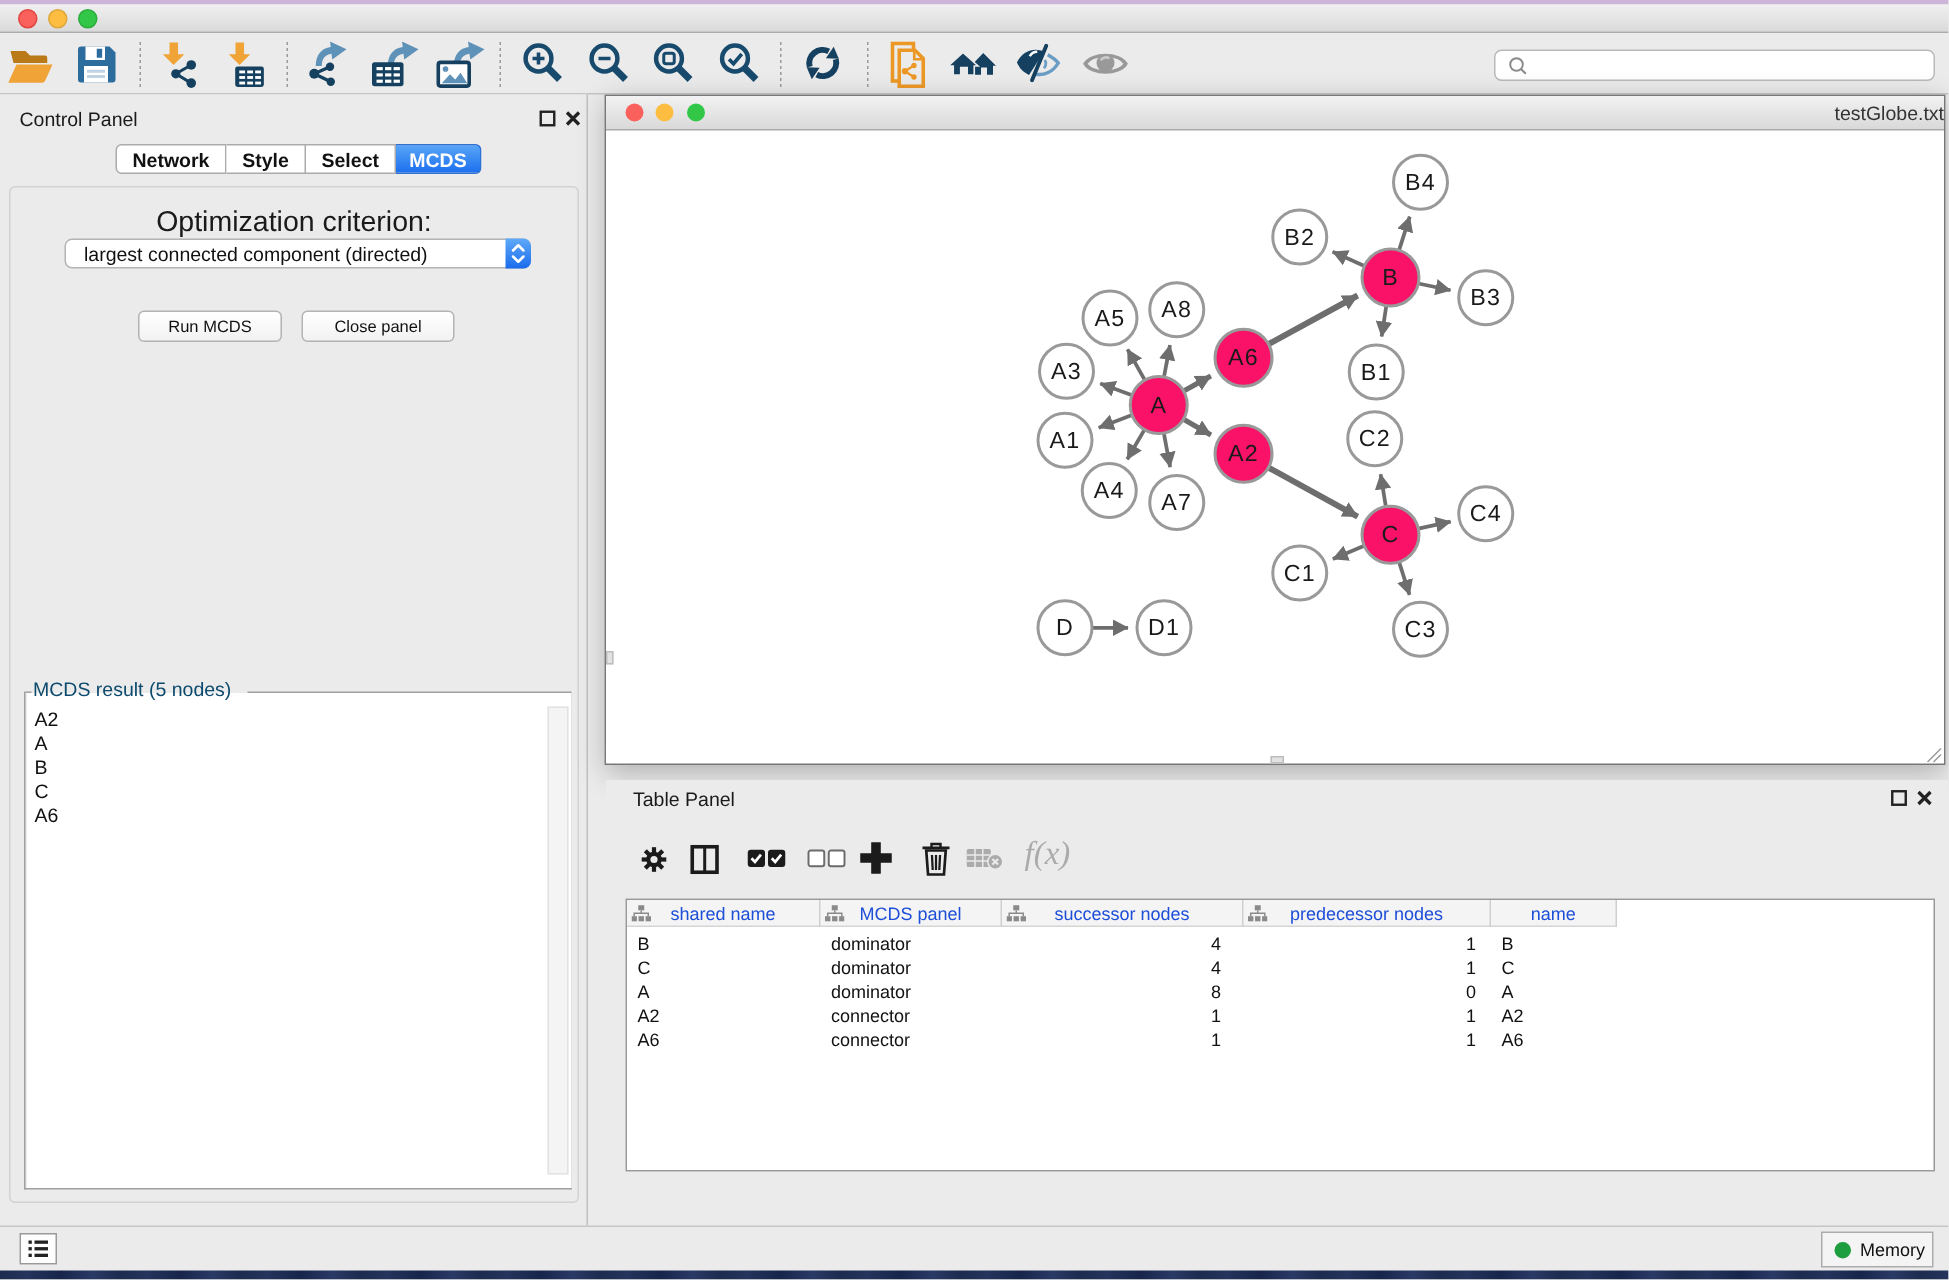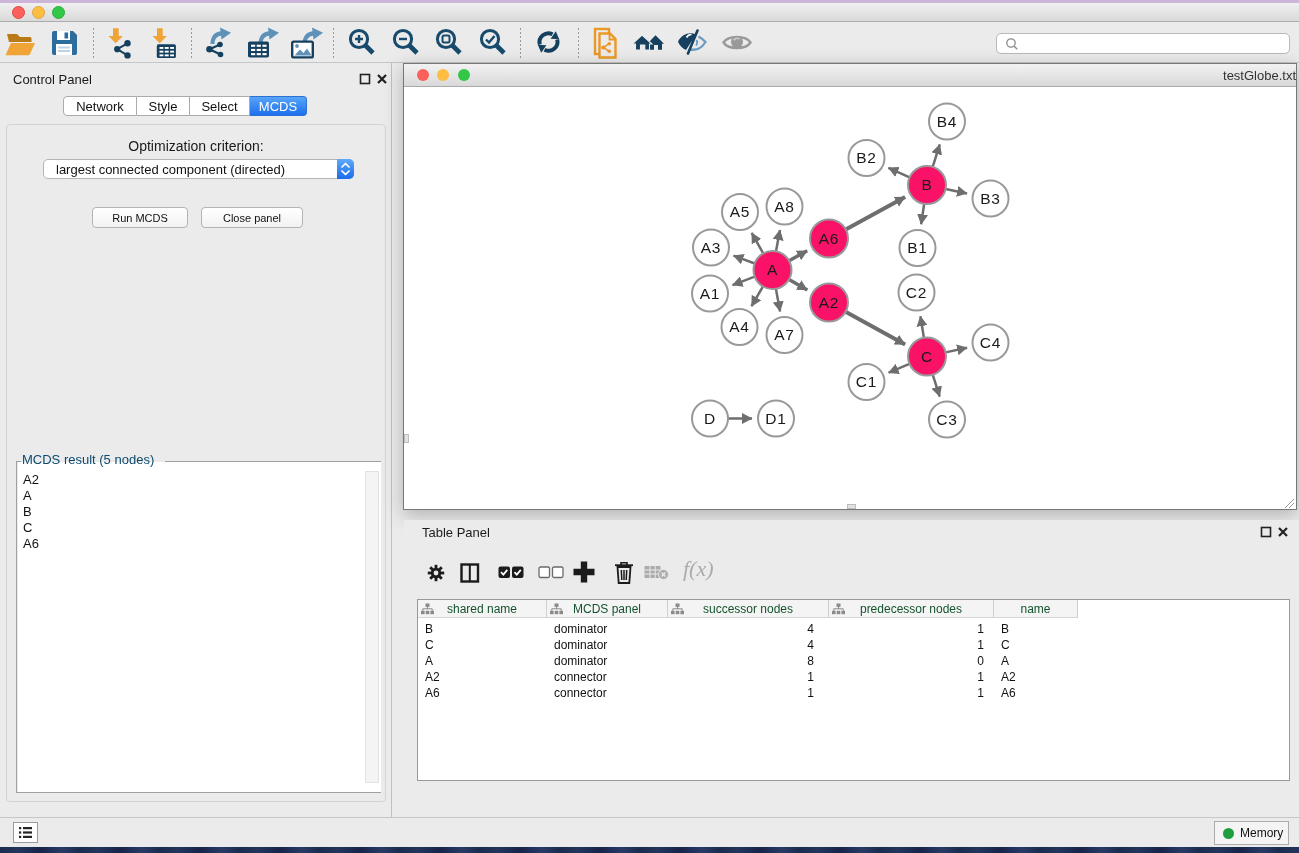--- a/index.html
+++ b/index.html
@@ -7,46 +7,46 @@
 .abs{position:absolute}
 .topline{left:0;top:0;width:1299px;height:3px;background:#CDB4D9}
 .titlebar{left:0;top:3px;width:1299px;height:19px;background:linear-gradient(#F0F0F0,#DADADA);border-bottom:1px solid #ACACAC}
 .tl{border-radius:50%;width:13px;height:13px}
 .title{width:100%;text-align:center;top:4px;font-size:13px;color:#3E3E3E}
 .toolbar{left:0;top:22px;width:1299px;height:41px;background:#EBEBEB;border-bottom:1px solid #C6C6C6}
 .sep{top:6px;width:1px;height:30px;background-image:linear-gradient(#9a9a9a 2px,transparent 2px);background-size:1px 4px}
 .search{left:996px;top:11px;width:294px;height:21px;background:#fff;border:1px solid #B9B9B9;border-radius:5px}
 .cpanel{left:0;top:63px;width:392px;height:754px;background:#EBEBEB;border-right:1px solid #C0C0C0}
 .ptitle{font-size:13px;color:#1a1a1a}
-.tabs{left:63px;top:33px;height:20px;display:flex;font-size:13px;font-weight:normal}
+.tabs{left:77px;top:33px;height:20px;display:flex;font-size:13px;font-weight:bold}
 .tab{background:#fff;border:1px solid #ABABAB;border-left:none;color:#111;display:flex;align-items:center;justify-content:center}
 .tab.first{border-left:1px solid #ABABAB;border-radius:4px 0 0 4px}
 .tab.sel{background:linear-gradient(#57A5F8,#1D6FEE);border-color:#2E71D4;color:#fff;border-radius:0 4px 4px 0}
-.ccl{left:0;top:75px;width:392px;text-align:center;font-size:14px;color:#1a1a1a}
+.ccl{left:0;top:75px;width:392px;text-align:center;font-size:19px;color:#1a1a1a}
 .combo{left:43px;top:96px;width:311px;height:20px;background:#fff;border:1px solid #B4B4B4;border-radius:5px;font-size:13px;color:#111;line-height:19px;padding-left:12px}
 .combocap{right:-1px;top:-1px;width:17px;height:20px;border-radius:0 5px 5px 0;background:linear-gradient(#5FAAF9,#1A6BEC)}
 .btn{top:144px;height:21px;background:linear-gradient(#FFFFFF,#F2F2F2);border:1px solid #B4B4B4;border-radius:4px;font-size:11px;color:#111;text-align:center;line-height:20px}
 .fieldset{left:16px;top:398px;width:365px;height:332px;border:1px solid #A0A0A0;border-top:none}
 .fseg{top:0;height:1px;background:#A0A0A0}
 .legend{left:5px;top:-9px;font-size:13px;color:#0c4a6e;z-index:3}
 .list{left:1px;top:1px;width:363px;height:330px;background:#fff;font-size:13px;color:#111}
 .scrolltrack{right:2px;top:9px;width:14px;height:312px;background:#F4F4F4;border:1px solid #E2E2E2}
 .statusline{left:0;top:817px;width:1299px;height:1px;background:#C6C6C6}
 .statusbar{left:0;top:818px;width:1299px;height:29px;background:#EBEBEB}
 .bstrip{left:0;top:847px;width:1299px;height:6px;background:repeating-linear-gradient(90deg,#1C2B4E 0px,#24345C 18px,#17254a 40px,#2A3A66 62px,#1C2B4E 80px)}
 .listbtn{left:13px;top:4px;width:25px;height:21px;background:#FDFDFD;border:1px solid #9A9A9A}
 .membtn{left:1214px;top:3px;width:75px;height:24px;background:#F4F4F4;border:1px solid #ABABAB;font-size:12px;color:#111}
 .gwin{left:403px;top:63px;width:894px;height:447px;background:#fff;border:1px solid #777;box-shadow:0 5px 18px rgba(0,0,0,0.25)}
 .gtitle{left:0;top:0;width:892px;height:23px;background:linear-gradient(#F2F2F2,#D9D9D9);border-bottom:1px solid #aaa}
 .tl2{border-radius:50%;width:12px;height:12px;top:5px}
 .gname{width:100%;text-align:right;top:4px;font-size:13px;color:#333}
 .tpanel{left:404px;top:520px;width:895px;height:297px;background:#EBEBEB}
 .ttbar{left:13px;top:31px;width:869px;height:36px}
 .tbl{left:13px;top:79px;width:873px;height:182px;background:#fff;border:1px solid #999}
-.thead{left:0;top:0;width:660px;height:18px;background:#F4F4F4;border-bottom:1px solid #D5D5D5;font-size:12px;color:#14532d}
+.thead{left:0;top:0;width:660px;height:18px;background:#F4F4F4;border-bottom:1px solid #D5D5D5;font-size:12px;color:#1d4ed8}
 .th{top:0;height:18px;border-right:1px solid #CFCFCF;text-align:center;line-height:18px}
 .trow{font-size:12px;color:#111;height:16px;width:871px}
 .btabs{left:268px;top:268px;height:21px;display:flex;font-size:13px}
 .btab{background:#fff;border:1px solid #B2B2B2;border-left:none;color:#111;display:flex;align-items:center;justify-content:center}
 .btab.first{border-left:1px solid #B2B2B2;border-radius:4px 0 0 4px}
 .btab.last{border-radius:0 4px 4px 0}
 .btab.sel{background:linear-gradient(#55A4F8,#1E70EE);border-color:#2E71D4;color:#fff}
 svg text{font-family:"Liberation Sans",sans-serif}
 </style></head>
 <body>

